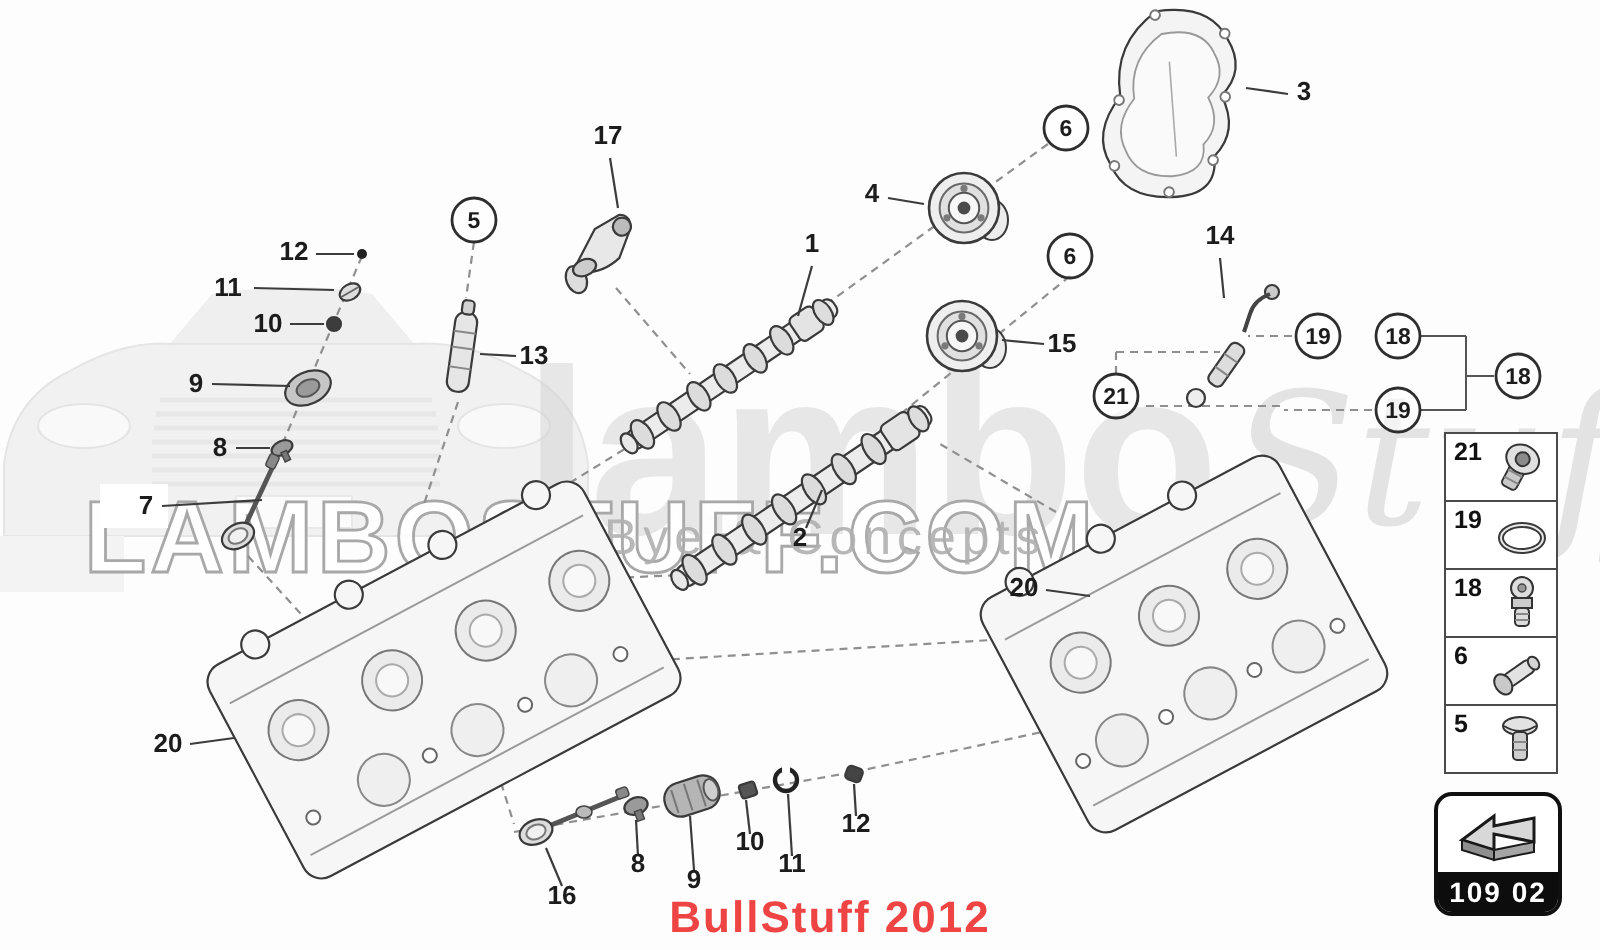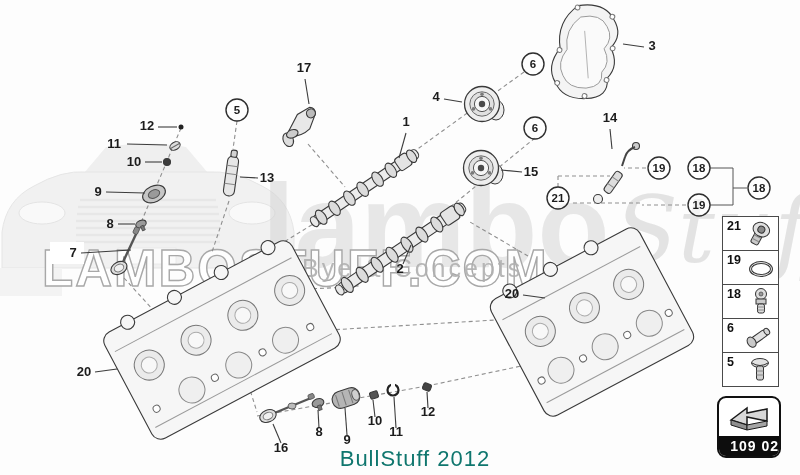--- a/index.html
+++ b/index.html
@@ -23,23 +23,23 @@
   .cell{box-sizing:border-box;height:35px;border:1px solid #4a4a4a;margin-top:-1px;
         background:#fff;position:relative;}
   .cell:first-child{margin-top:0;}
   .cell .num{position:absolute;left:4px;top:2px;font-weight:bold;font-size:12.5px;color:#111;}
   .cell svg{position:absolute;right:1px;top:1px;}
   
   .badge{position:absolute;left:717px;top:396px;width:64px;height:62px;border:2px solid #101010;
          border-radius:9px;background:#fff;overflow:hidden;box-sizing:border-box;}
   .badge .icon{height:38px;display:flex;align-items:center;justify-content:center;}
   .badge .code{height:20px;background:#0d0d0d;color:#fff;font-weight:bold;font-size:14px;
-               text-align:right;line-height:20px;letter-spacing:1px;}
-  .footer{position:absolute;left:30px;right:0;top:446px;text-align:center;font-weight:normal;
-          font-size:22px;color:#0f766e;letter-spacing:1px;}
+               text-align:center;line-height:20px;letter-spacing:1px;}
+  .footer{position:absolute;left:30px;right:0;top:446px;text-align:center;font-weight:bold;
+          font-size:22px;color:#ef4444;letter-spacing:1px;}
 </style>
 </head>
 <body>
 
 <div id="stage">
 
 <svg id="diagram" width="800" height="475" viewBox="0 0 800 475">
 
   <g opacity="0.55">
     <path d="M84,173 L106,147 Q150,140 186,147 L208,173 Z" fill="#e4e4e4"></path>

